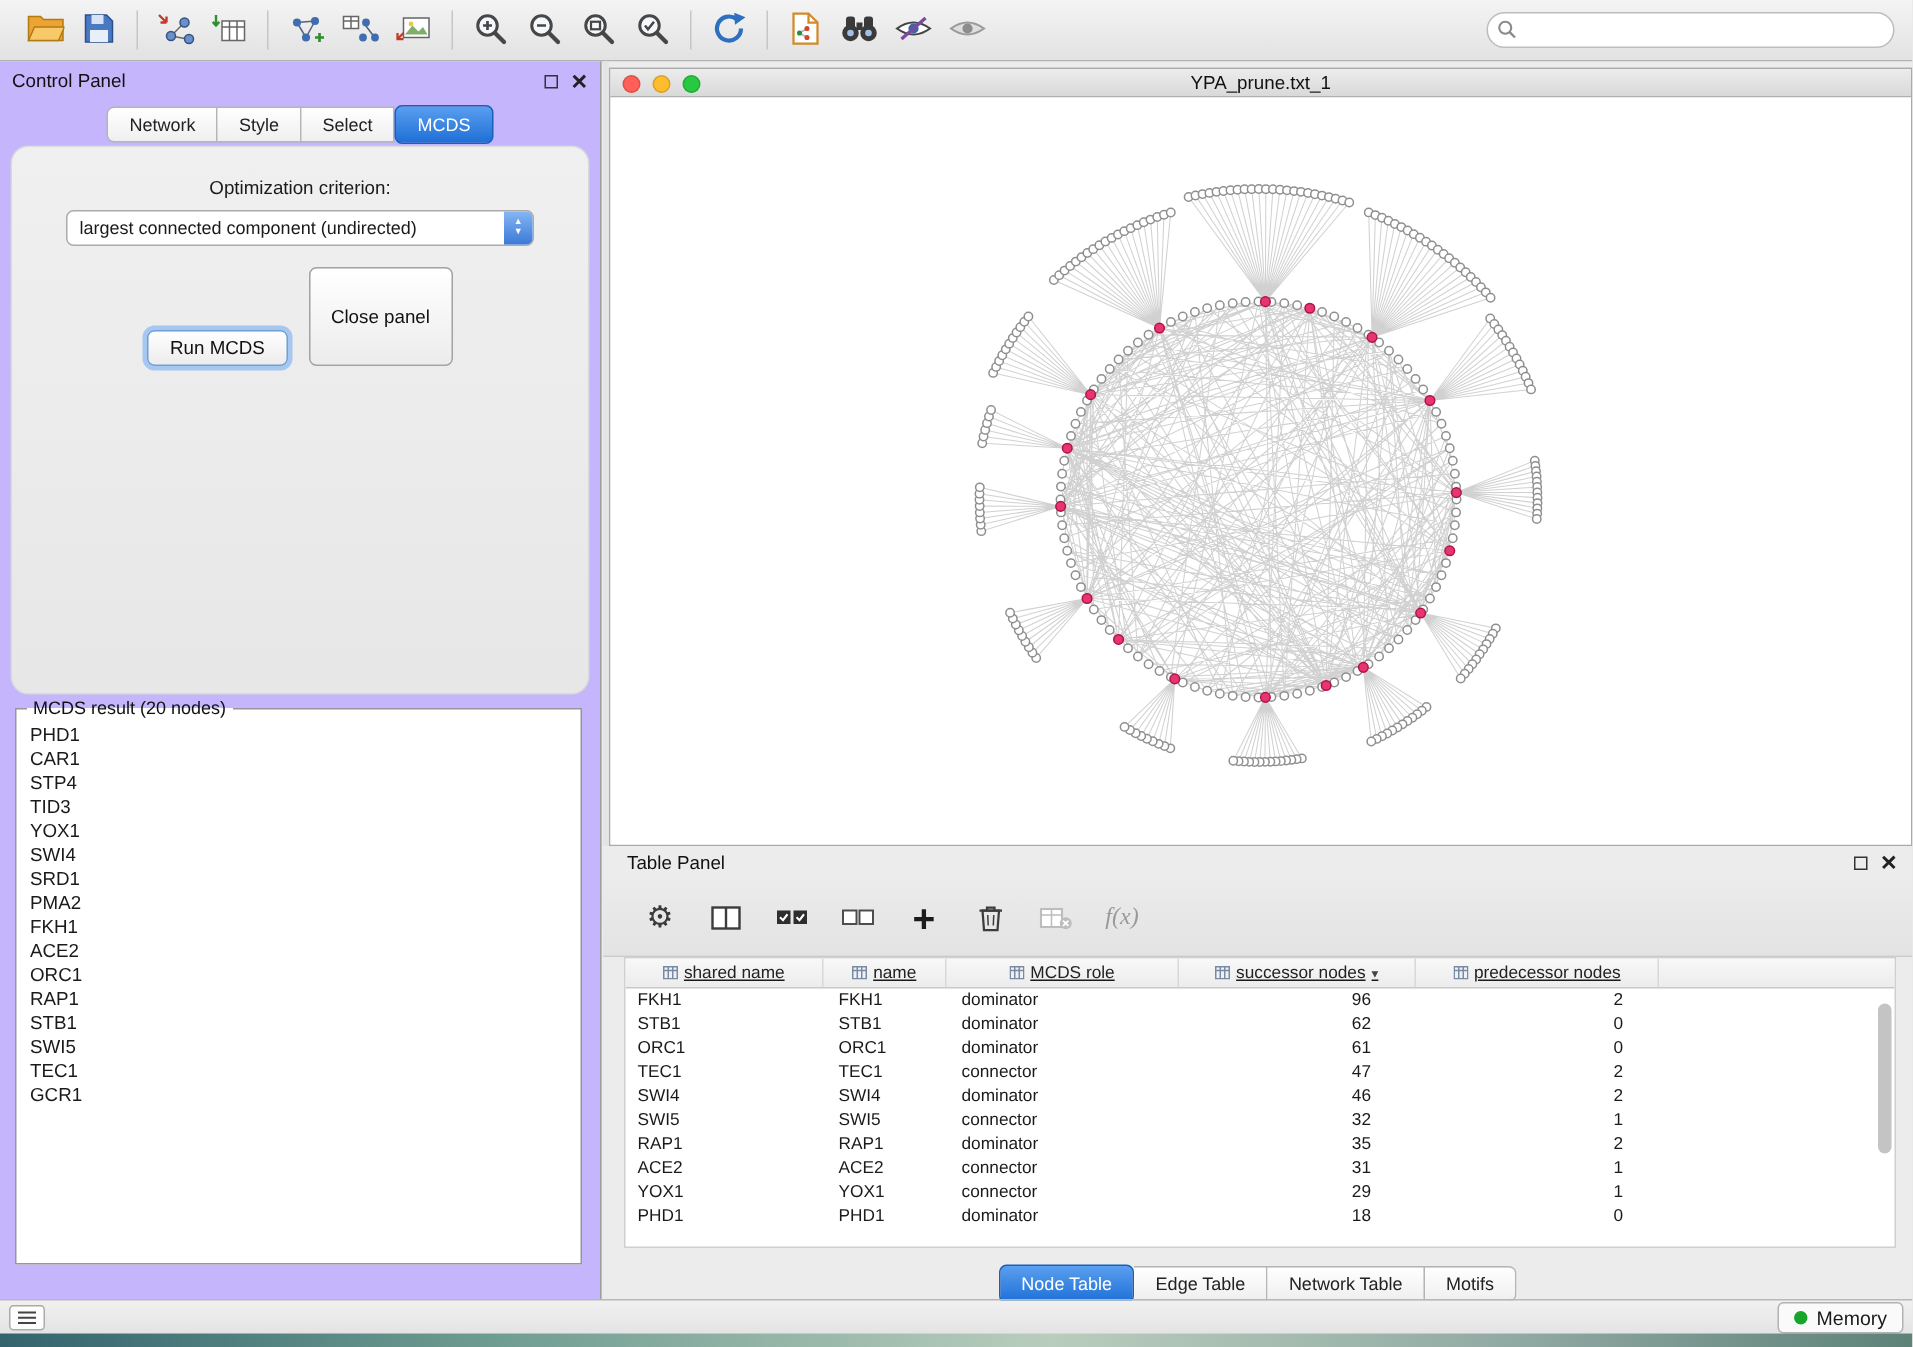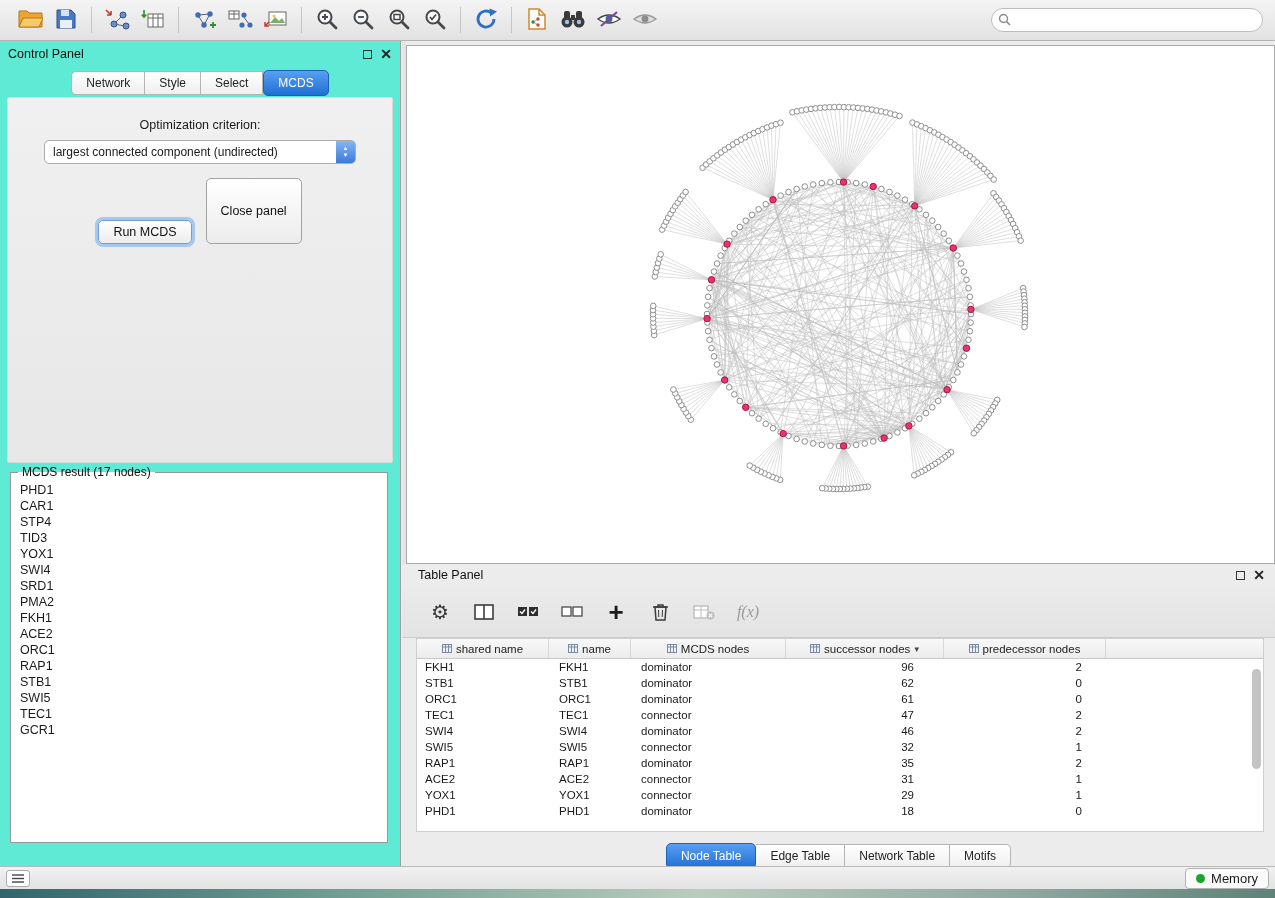--- a/index.html
+++ b/index.html
@@ -13,38 +13,38 @@
     display:flex; align-items:center; padding:0 12px; }
   .tb-btn { width:36px; height:32px; display:flex; align-items:center; justify-content:center; border-radius:4px; }
   .tb-sep { width:1px; height:26px; background:#c6c6c6; margin:0 7px; }
   .search-wrap { margin-left:auto; position:relative; width:272px; height:24px; }
   .search-wrap svg { position:absolute; left:7px; top:5px; }
   .search-input { width:100%; height:24px; border:1px solid #bdbdbd; border-radius:12px;
     background:#fff; padding:0 8px 0 24px; font-size:12px; outline:none; font-family:"Liberation Sans",sans-serif; }
 
   
   .control-panel { position:absolute; left:0; top:41px; width:401px; height:825px;
-    background:#5eead4; border-right:1px solid #9f9f9f; }
+    background:#c4b5fd; border-right:1px solid #9f9f9f; }
   .panel-header { height:26px; display:flex; align-items:center; padding:0 8px; }
   .panel-title { font-size:12.5px; color:#111; }
   .panel-ctrls { margin-left:auto; display:flex; gap:8px; align-items:center; }
   .wc { font-size:12px; color:#222; cursor:default; line-height:1; }
   .wc.float { width:9px; height:9px; border:1.4px solid #333; display:inline-block; }
   .wc.close { font-weight:bold; font-size:14px; }
 
   .seg-row { display:flex; justify-content:center; margin-top:4px; }
   .seg { border:1px solid #b5b5b5; border-left:none; background:linear-gradient(#ffffff,#efefef);
     padding:4px 14px; font-size:12px; color:#222;text-align:center; }
   .seg:first-child { border-left:1px solid #b5b5b5; border-radius:5px 0 0 5px; }
   .seg:last-child { border-radius:0 5px 5px 0; }
   .seg.selected { background:linear-gradient(#5a9ff0,#1e6fd6); color:#fff;
     border:1px solid #1a5fba; border-radius:5px; margin:-1px 0; padding:5px 14px; }
 
   .cp-inner { position:absolute; left:7px; right:7px; top:56px; height:366px;
-    background:linear-gradient(#f0f0f0,#e7e7e7); border:1px solid #d9d9d9; border-radius:2px;text-decoration:underline; }
+    background:linear-gradient(#f0f0f0,#e7e7e7); border:1px solid #d9d9d9; border-radius:12px;text-decoration:underline; }
   .opt-label { position:absolute; top:20px; width:100%; text-align:center; font-size:12.5px; }
   .dropdown { position:absolute; top:42px; left:50%; transform:translateX(-50%);
     width:312px; height:24px; background:#fff; border:1px solid #ababab; border-radius:5px;
     display:flex; align-items:center; }
   .dd-text { flex:1; padding:0 8px; font-size:12px; white-space:nowrap; overflow:hidden; }
   .dd-stepper { width:19px; height:22px; margin-right:0px; border-radius:0 4px 4px 0;
     background:linear-gradient(#84b6f4,#3c79d8); color:#fff; display:flex; flex-direction:column;
     align-items:center; justify-content:center; font-size:6px; line-height:7px; }
   .btn-row { position:absolute; top:80px; width:100%; display:flex; justify-content:center; gap:14px; }
   .btn { background:linear-gradient(#ffffff,#ececec); border:1px solid #a3a3a3; border-radius:5px;
@@ -76,21 +76,21 @@
   .tp-header { height:22px; display:flex; align-items:center; padding:0 10px 0 16px; }
   .tp-toolbar { height:52px; background:linear-gradient(#ebebeb,#e3e3e3); border-bottom:1px solid #cccccc;
     display:flex; align-items:center; gap:20px; padding:0 0 0 26px; }
   .tt-icon { display:flex; align-items:center; justify-content:center; min-width:24px; height:30px; }
   .gear-glyph { font-size:20px; color:#3a3a3a; line-height:1; }
   .plus-glyph { font-size:26px; font-weight:bold; color:#1c1c1c; line-height:1; }
   .fx { font-family:"Liberation Serif", serif; font-style:italic; font-size:16px; color:#9a9a9a;text-align:center; }
 
   .table-wrap { position:absolute; left:14px; right:11px; top:74px; height:194px;
     background:#fff; border:1px solid #cfcfcf; overflow:hidden; }
-  .thead { display:flex; height:20px; background:linear-gradient(#f8f8f8,#ececec); border-bottom:1px solid #c9c9c9; }
+  .thead { display:flex; height:20px; background:linear-gradient(#f8f8f8,#ececec); border-bottom:1px solid #c9c9c9;text-decoration:underline; }
   .th { display:flex; align-items:center; justify-content:center; gap:4px; font-size:11.5px;
     border-right:1px solid #d8d8d8; color:#222; }
   .tr { display:flex; height:16px; line-height:16px; font-size:11.5px; }
   .td { white-space:nowrap; overflow:hidden; }
   .w1{width:132px} .w2{width:82px} .w3{width:155px} .w4{width:158px} .w5{width:162px}
   .td.w1{ padding-left:8px } .td.w2{ padding-left:10px } .td.w3{ padding-left:10px }
   .td.w4{ text-align:right; padding-right:30px } .td.w5{ text-align:right; padding-right:24px }
   .sort-arrow { font-size:9px; color:#444; }
   .scroll-thumb { position:absolute; right:2px; top:30px; width:9px; height:100px;
     background:#c4c4c4; border-radius:5px; }
@@ -282,21 +282,21 @@
             <span>▲</span>
             <span>▼</span>
           </span>
       </div>
       <div class="btn-row">
         <button class="btn focused">Run MCDS</button>
         <button class="btn">Close panel</button>
       </div>
     </div>
     <fieldset class="mcds-fieldset">
-      <legend>MCDS result (17 nodes)</legend>
+      <legend>MCDS result (20 nodes)</legend>
       <div class="mcds-list">
         <div class="mcds-item">PHD1</div>
         <div class="mcds-item">CAR1</div>
         <div class="mcds-item">STP4</div>
         <div class="mcds-item">TID3</div>
         <div class="mcds-item">YOX1</div>
         <div class="mcds-item">SWI4</div>
         <div class="mcds-item">SRD1</div>
         <div class="mcds-item">PMA2</div>
         <div class="mcds-item">FKH1</div>
@@ -308,20 +308,28 @@
         <div class="mcds-item">TEC1</div>
         <div class="mcds-item">GCR1</div>
       </div>
     </fieldset>
   </div>
 
   <div class="right">
     <div class="v-splitter"></div>
 
     <div class="net-window">
+      <div class="net-titlebar">
+        <span class="traffic">
+          <span class="light red"></span>
+          <span class="light yellow"></span>
+          <span class="light green"></span>
+        </span>
+        <span class="net-title">YPA_prune.txt_1</span>
+      </div>
       <div class="net-canvas">
         <svg id="graph-svg" width="867" height="498" viewBox="0 0 867 498">
             <path d="M366.0 153.7L295.6 121.7M366.0 153.7L299.1 118.5M366.0 153.7L302.7 115.4M366.0 153.7L306.4 112.3M366.0 153.7L310.2 109.4M366.0 153.7L314.0 106.5M366.0 153.7L317.9 103.7M366.0 153.7L321.8 101.1M366.0 153.7L325.9 98.5M366.0 153.7L329.9 96.0M366.0 153.7L334.1 93.6M366.0 153.7L338.3 91.3M366.0 153.7L342.5 89.1M366.0 153.7L346.8 87.1M366.0 153.7L351.2 85.1M366.0 153.7L355.5 83.2M366.0 153.7L360.0 81.4M366.0 153.7L364.5 79.7M366.0 153.7L369.0 78.2M366.0 153.7L373.5 76.7M436.6 136.1L385.4 66.3M436.6 136.1L390.0 65.3M436.6 136.1L394.7 64.4M436.6 136.1L399.3 63.6M436.6 136.1L404.0 62.9M436.6 136.1L408.6 62.3M436.6 136.1L413.3 61.8M436.6 136.1L418.0 61.5M436.6 136.1L422.7 61.2M436.6 136.1L427.4 61.1M436.6 136.1L432.2 61.0M436.6 136.1L436.9 61.1M436.6 136.1L441.6 61.2M436.6 136.1L446.3 61.5M436.6 136.1L451.0 61.9M436.6 136.1L455.7 62.4M436.6 136.1L460.3 62.9M436.6 136.1L465.0 63.6M436.6 136.1L469.6 64.5M436.6 136.1L474.3 65.4M436.6 136.1L478.9 66.4M436.6 136.1L483.4 67.5M436.6 136.1L488.0 68.7M436.6 136.1L492.5 70.0M507.7 159.9L505.5 76.6M507.7 159.9L509.9 78.4M507.7 159.9L514.3 80.2M507.7 159.9L518.6 82.2M507.7 159.9L522.9 84.3M507.7 159.9L527.2 86.4M507.7 159.9L531.4 88.7M507.7 159.9L535.5 91.1M507.7 159.9L539.6 93.5M507.7 159.9L543.7 96.1M507.7 159.9L547.6 98.7M507.7 159.9L551.5 101.5M507.7 159.9L555.4 104.3M507.7 159.9L559.1 107.2M507.7 159.9L562.9 110.2M507.7 159.9L566.5 113.3M507.7 159.9L570.1 116.5M507.7 159.9L573.5 119.7M507.7 159.9L577.0 123.0M507.7 159.9L580.3 126.5M507.7 159.9L583.5 129.9M507.7 159.9L586.7 133.5M546.3 202.0L586.5 147.3M546.3 202.0L589.2 151.0M546.3 202.0L591.9 154.6M546.3 202.0L594.5 158.4M546.3 202.0L597.0 162.2M546.3 202.0L599.4 166.1M546.3 202.0L601.7 170.0M546.3 202.0L604.0 174.0M546.3 202.0L606.1 178.0M546.3 202.0L608.2 182.1M546.3 202.0L610.1 186.2M546.3 202.0L612.0 190.4M546.3 202.0L613.7 194.6M563.9 263.4L616.2 242.1M563.9 263.4L616.6 245.6M563.9 263.4L617.0 249.1M563.9 263.4L617.4 252.7M563.9 263.4L617.6 256.2M563.9 263.4L617.8 259.7M563.9 263.4L617.9 263.3M563.9 263.4L618.0 266.8M563.9 263.4L618.0 270.4M563.9 263.4L617.9 273.9M563.9 263.4L617.8 277.4M563.9 263.4L617.5 281.0M540.1 343.7L590.2 353.9M540.1 343.7L588.2 357.5M540.1 343.7L586.1 361.0M540.1 343.7L584.0 364.4M540.1 343.7L581.8 367.9M540.1 343.7L579.4 371.2M540.1 343.7L577.1 374.6M540.1 343.7L574.6 377.8M540.1 343.7L572.1 381.0M540.1 343.7L569.5 384.2M540.1 343.7L566.8 387.3M501.9 379.9L544.0 406.3M501.9 379.9L540.9 408.8M501.9 379.9L537.8 411.2M501.9 379.9L534.6 413.5M501.9 379.9L531.3 415.7M501.9 379.9L528.0 417.9M501.9 379.9L524.6 420.0M501.9 379.9L521.2 422.0M501.9 379.9L517.8 424.0M501.9 379.9L514.3 425.8M501.9 379.9L510.8 427.6M501.9 379.9L507.2 429.3M436.6 399.9L460.9 440.6M436.6 399.9L457.4 441.1M436.6 399.9L453.9 441.6M436.6 399.9L450.4 442.0M436.6 399.9L446.9 442.4M436.6 399.9L443.4 442.6M436.6 399.9L439.9 442.8M436.6 399.9L436.3 442.9M436.6 399.9L432.8 443.0M436.6 399.9L429.3 443.0M436.6 399.9L425.8 442.9M436.6 399.9L422.3 442.7M436.6 399.9L418.7 442.5M436.6 399.9L415.2 442.2M376.2 387.6L373.2 433.9M376.2 387.6L369.3 432.4M376.2 387.6L365.4 430.9M376.2 387.6L361.5 429.2M376.2 387.6L357.6 427.5M376.2 387.6L353.8 425.7M376.2 387.6L350.1 423.8M376.2 387.6L346.3 421.7M376.2 387.6L342.7 419.6M317.7 334.0L283.8 373.7M317.7 334.0L281.3 370.1M317.7 334.0L278.9 366.5M317.7 334.0L276.6 362.8M317.7 334.0L274.4 359.0M317.7 334.0L272.2 355.2M317.7 334.0L270.2 351.3M317.7 334.0L268.2 347.4M317.7 334.0L266.4 343.5M300.1 272.6L247.2 289.1M300.1 272.6L246.8 284.9M300.1 272.6L246.4 280.7M300.1 272.6L246.2 276.6M300.1 272.6L246.1 272.4M300.1 272.6L246.0 268.2M300.1 272.6L246.0 264.1M300.1 272.6L246.2 259.9M320.1 198.1L255.1 183.6M320.1 198.1L257.1 179.6M320.1 198.1L259.1 175.7M320.1 198.1L261.2 171.8M320.1 198.1L263.5 167.9M320.1 198.1L265.8 164.1M320.1 198.1L268.2 160.4M320.1 198.1L270.7 156.7M320.1 198.1L273.2 153.1M320.1 198.1L275.9 149.5M320.1 198.1L278.6 146.0M304.5 233.8L247.8 230.5M304.5 233.8L248.7 226.0M304.5 233.8L249.8 221.6M304.5 233.8L251.0 217.1M304.5 233.8L252.3 212.7M304.5 233.8L253.7 208.3M366.0 153.7L322.2 194.7M366.0 153.7L423.4 399.7M366.0 153.7L302.5 242.2M366.0 153.7L440.6 399.7M366.0 153.7L358.7 158.2M366.0 153.7L531.2 181.0M366.0 153.7L432.0 136.0M366.0 153.7L304.5 233.8M366.0 153.7L498.0 382.3M366.0 153.7L554.0 217.5M436.6 136.1L440.6 399.7M436.6 136.1L559.5 302.2M436.6 136.1L345.0 168.8M436.6 136.1L338.7 174.7M436.6 136.1L332.8 181.0M436.6 136.1L505.3 158.2M436.6 136.1L457.8 138.5M436.6 136.1L519.0 367.2M436.6 136.1L498.0 382.3M436.6 136.1L449.2 398.9M507.7 159.9L338.7 361.3M507.7 159.9L550.4 326.4M507.7 159.9L307.0 225.6M507.7 159.9L519.0 367.2M507.7 159.9L550.4 326.4M507.7 159.9L310.0 318.5M507.7 159.9L338.7 174.7M507.7 159.9L304.5 233.8M507.7 159.9L366.0 382.3M507.7 159.9L397.8 395.5M507.7 159.9L358.7 158.2M507.7 159.9L300.3 259.4M507.7 159.9L423.4 136.3M507.7 159.9L536.7 348.4M507.7 159.9L414.8 137.1M507.7 159.9L366.0 382.3M546.3 202.0L550.4 326.4M546.3 202.0L466.2 140.5M546.3 202.0L554.0 217.5M546.3 202.0L519.0 367.2M546.3 202.0L373.6 149.6M546.3 202.0L498.0 153.7M546.3 202.0L414.8 398.9M546.3 202.0L351.6 163.3M546.3 202.0L550.4 326.4M546.3 202.0L482.5 146.0M546.3 202.0L474.4 393.0M546.3 202.0L302.5 293.8M546.3 202.0L531.2 355.0M546.3 202.0L536.7 348.4M546.3 202.0L310.0 217.5M546.3 202.0L332.8 181.0M546.3 202.0L310.0 217.5M546.3 202.0L351.6 372.7M546.3 202.0L300.0 268.0M546.3 202.0L345.0 168.8M546.3 202.0L498.0 382.3M546.3 202.0L302.5 242.2M546.3 202.0L550.4 326.4M546.3 202.0L536.7 187.6M563.9 263.4L457.8 397.5M563.9 263.4L557.0 310.4M563.9 263.4L525.3 174.7M563.9 263.4L536.7 348.4M563.9 263.4L457.8 138.5M563.9 263.4L304.5 233.8M563.9 263.4L536.7 348.4M563.9 263.4L546.3 334.0M563.9 263.4L557.0 225.6M563.9 263.4L397.8 140.5M563.9 263.4L512.4 372.7M563.9 263.4L373.6 149.6M563.9 263.4L307.0 310.4M563.9 263.4L550.4 326.4M563.9 263.4L563.7 259.4M563.9 263.4L301.1 285.2M563.9 263.4L397.8 395.5M563.9 263.4L474.4 143.0M540.1 343.7L300.3 259.4M540.1 343.7L310.0 318.5M540.1 343.7L449.2 137.1M540.1 343.7L562.9 250.8M540.1 343.7L432.0 136.0M540.1 343.7L406.2 138.5M540.1 343.7L414.8 137.1M540.1 343.7L338.7 174.7M540.1 343.7L304.5 302.2M540.1 343.7L307.0 225.6M540.1 343.7L550.4 326.4M540.1 343.7L423.4 136.3M540.1 343.7L423.4 399.7M540.1 343.7L307.0 225.6M540.1 343.7L519.0 168.8M540.1 343.7L366.0 382.3M540.1 343.7L307.0 225.6M540.1 343.7L300.0 268.0M501.9 379.9L423.4 399.7M501.9 379.9L466.2 395.5M501.9 379.9L307.0 310.4M501.9 379.9L557.0 225.6M501.9 379.9L414.8 398.9M501.9 379.9L373.6 386.4M501.9 379.9L304.5 302.2M501.9 379.9L563.7 276.6M501.9 379.9L519.0 168.8M501.9 379.9L482.5 390.0M501.9 379.9L381.5 146.0M501.9 379.9L505.3 158.2M501.9 379.9L301.1 250.8M501.9 379.9L406.2 397.5M501.9 379.9L397.8 395.5M501.9 379.9L338.7 361.3M501.9 379.9L307.0 225.6M501.9 379.9L358.7 377.8M501.9 379.9L301.1 250.8M501.9 379.9L440.6 399.7M501.9 379.9L381.5 390.0M501.9 379.9L559.5 233.8M501.9 379.9L313.6 326.4M501.9 379.9L561.5 293.8M436.6 399.9L561.5 242.2M436.6 399.9L505.3 377.8M436.6 399.9L490.4 149.6M436.6 399.9L366.0 153.7M436.6 399.9L563.7 276.6M436.6 399.9L397.8 395.5M436.6 399.9L498.0 382.3M436.6 399.9L366.0 153.7M436.6 399.9L449.2 137.1M436.6 399.9L525.3 174.7M436.6 399.9L531.2 181.0M436.6 399.9L563.7 259.4M436.6 399.9L449.2 398.9M436.6 399.9L541.8 341.3M376.2 387.6L563.7 276.6M376.2 387.6L490.4 386.4M376.2 387.6L474.4 393.0M376.2 387.6L317.7 334.0M376.2 387.6L550.4 326.4M376.2 387.6L332.8 355.0M376.2 387.6L457.8 397.5M376.2 387.6L332.8 355.0M376.2 387.6L300.3 259.4M376.2 387.6L300.3 259.4M376.2 387.6L300.0 268.0M376.2 387.6L397.8 395.5M376.2 387.6L554.0 217.5M376.2 387.6L432.0 136.0M317.7 334.0L559.5 233.8M317.7 334.0L498.0 382.3M317.7 334.0L304.5 233.8M317.7 334.0L541.8 341.3M317.7 334.0L317.7 202.0M317.7 334.0L536.7 187.6M317.7 334.0L389.6 143.0M317.7 334.0L397.8 140.5M317.7 334.0L366.0 153.7M317.7 334.0L457.8 138.5M317.7 334.0L322.2 194.7M317.7 334.0L561.5 293.8M317.7 334.0L557.0 225.6M317.7 334.0L345.0 367.2M317.7 334.0L300.3 259.4M317.7 334.0L414.8 137.1M317.7 334.0L519.0 168.8M300.1 272.6L541.8 341.3M300.1 272.6L525.3 361.3M300.1 272.6L389.6 143.0M300.1 272.6L317.7 334.0M300.1 272.6L406.2 138.5M300.1 272.6L541.8 194.7M300.1 272.6L550.4 209.6M300.1 272.6L345.0 168.8M300.1 272.6L541.8 194.7M300.1 272.6L519.0 168.8M300.1 272.6L546.3 334.0M300.1 272.6L562.9 250.8M300.1 272.6L414.8 137.1M300.1 272.6L562.9 250.8M300.1 272.6L338.7 174.7M300.1 272.6L512.4 372.7M300.1 272.6L554.0 318.5M300.1 272.6L389.6 143.0M300.1 272.6L389.6 143.0M300.1 272.6L531.2 355.0M300.1 272.6L389.6 143.0M300.1 272.6L397.8 395.5M300.1 272.6L505.3 377.8M300.1 272.6L449.2 137.1M320.1 198.1L300.3 276.6M320.1 198.1L466.2 395.5M320.1 198.1L406.2 397.5M320.1 198.1L317.7 334.0M320.1 198.1L301.1 285.2M320.1 198.1L449.2 137.1M320.1 198.1L373.6 149.6M320.1 198.1L519.0 367.2M320.1 198.1L498.0 153.7M320.1 198.1L397.8 140.5M320.1 198.1L423.4 136.3M320.1 198.1L304.5 302.2M320.1 198.1L546.3 202.0M320.1 198.1L345.0 367.2M320.1 198.1L546.3 334.0M320.1 198.1L519.0 168.8M320.1 198.1L322.2 341.3M320.1 198.1L490.4 149.6M304.5 233.8L550.4 326.4M304.5 233.8L564.0 268.0M304.5 233.8L541.8 341.3M304.5 233.8L531.2 355.0M304.5 233.8L562.9 285.2M304.5 233.8L564.0 268.0M304.5 233.8L423.4 399.7M304.5 233.8L313.6 209.6M304.5 233.8L525.3 361.3M304.5 233.8L536.7 348.4M304.5 233.8L490.4 386.4M304.5 233.8L345.0 367.2M304.5 233.8L406.2 138.5M304.5 233.8L332.8 181.0M304.5 233.8L366.0 382.3M304.5 233.8L414.8 398.9M304.5 233.8L332.8 355.0M304.5 233.8L317.7 334.0M304.5 233.8L512.4 163.3M304.5 233.8L546.3 334.0M304.5 233.8L457.8 138.5M304.5 233.8L531.2 181.0M304.5 233.8L466.2 140.5M304.5 233.8L406.2 138.5M304.5 233.8L351.6 372.7M466.2 140.5L525.3 361.3M466.2 140.5L563.7 259.4M466.2 140.5L498.0 382.3M466.2 140.5L406.2 397.5M466.2 140.5L498.0 153.7M466.2 140.5L351.6 372.7M466.2 140.5L432.0 136.0M466.2 140.5L300.0 268.0M466.2 140.5L505.3 377.8M466.2 140.5L322.2 194.7M466.2 140.5L327.3 348.4M466.2 140.5L512.4 163.3M466.2 140.5L317.7 202.0M466.2 140.5L449.2 398.9M559.5 302.2L536.7 348.4M559.5 302.2L519.0 168.8M559.5 302.2L322.2 341.3M559.5 302.2L345.0 168.8M559.5 302.2L300.3 276.6M559.5 302.2L381.5 390.0M559.5 302.2L432.0 136.0M559.5 302.2L498.0 382.3M559.5 302.2L373.6 149.6M559.5 302.2L512.4 372.7M477.1 392.0L310.0 217.5M477.1 392.0L373.6 149.6M477.1 392.0L536.7 348.4M477.1 392.0L482.5 146.0M477.1 392.0L482.5 390.0M477.1 392.0L564.0 268.0M477.1 392.0L414.8 398.9M477.1 392.0L338.7 361.3M477.1 392.0L536.7 187.6M477.1 392.0L302.5 293.8M477.1 392.0L562.9 250.8M477.1 392.0L557.0 310.4M477.1 392.0L327.3 187.6M477.1 392.0L366.0 153.7M477.1 392.0L322.2 194.7M477.1 392.0L432.0 136.0M477.1 392.0L474.4 393.0M477.1 392.0L332.8 181.0M477.1 392.0L304.5 302.2M477.1 392.0L307.0 225.6M477.1 392.0L358.7 158.2M477.1 392.0L338.7 174.7M477.1 392.0L302.5 293.8M477.1 392.0L505.3 158.2M477.1 392.0L300.3 276.6M338.7 361.3L519.0 367.2M338.7 361.3L561.5 242.2M338.7 361.3L310.0 217.5M338.7 361.3L338.7 361.3M338.7 361.3L345.0 168.8M338.7 361.3L307.0 225.6M338.7 361.3L546.3 334.0M338.7 361.3L546.3 334.0M338.7 361.3L327.3 348.4M338.7 361.3L313.6 326.4M338.7 361.3L512.4 372.7M338.7 361.3L449.2 137.1M563.7 276.6L550.4 326.4M559.5 233.8L351.6 372.7M345.0 367.2L546.3 202.0M358.7 158.2L466.2 140.5M338.7 361.3L490.4 149.6M498.0 153.7L381.5 390.0M505.3 158.2L351.6 372.7M304.5 233.8L301.1 250.8M397.8 140.5L322.2 194.7M351.6 372.7L338.7 174.7M381.5 146.0L338.7 174.7M345.0 367.2L559.5 233.8M531.2 355.0L519.0 168.8M519.0 367.2L559.5 302.2M423.4 136.3L373.6 149.6M457.8 138.5L554.0 217.5M440.6 136.3L490.4 149.6M302.5 293.8L317.7 202.0M406.2 397.5L482.5 390.0M301.1 250.8L474.4 143.0M345.0 168.8L381.5 146.0M300.0 268.0L366.0 153.7M561.5 293.8L531.2 355.0M389.6 143.0L414.8 398.9M332.8 181.0L563.7 276.6M546.3 334.0L531.2 355.0M490.4 149.6L559.5 302.2M406.2 138.5L373.6 386.4M546.3 202.0L561.5 242.2M300.3 259.4L554.0 318.5" stroke="#bdbdbd" stroke-width="0.7" fill="none" opacity="0.7"></path>
             <circle cx="432.0" cy="136.0" r="2.8" fill="#ffffff" stroke="#8f8f8f" stroke-width="1"></circle>
             <circle cx="440.6" cy="136.3" r="2.8" fill="#ffffff" stroke="#8f8f8f" stroke-width="1"></circle>
             <circle cx="449.2" cy="137.1" r="2.8" fill="#ffffff" stroke="#8f8f8f" stroke-width="1"></circle>
             <circle cx="457.8" cy="138.5" r="2.8" fill="#ffffff" stroke="#8f8f8f" stroke-width="1"></circle>
             <circle cx="466.2" cy="140.5" r="2.8" fill="#ffffff" stroke="#8f8f8f" stroke-width="1"></circle>
             <circle cx="474.4" cy="143.0" r="2.8" fill="#ffffff" stroke="#8f8f8f" stroke-width="1"></circle>
             <circle cx="482.5" cy="146.0" r="2.8" fill="#ffffff" stroke="#8f8f8f" stroke-width="1"></circle>
@@ -684,21 +692,21 @@
               </svg>
             <span>name</span>
           </div>
           <div class="th w3">
             <svg width="10" height="9" viewBox="0 0 10 9">
                 <rect x="0.5" y="0.5" width="9" height="8" fill="#eef2f8" stroke="#7a8aa0"></rect>
                 <line x1="0.5" y1="3" x2="9.5" y2="3" stroke="#7a8aa0"></line>
                 <line x1="3.5" y1="0.5" x2="3.5" y2="8.5" stroke="#7a8aa0"></line>
                 <line x1="6.5" y1="0.5" x2="6.5" y2="8.5" stroke="#7a8aa0"></line>
               </svg>
-            <span>MCDS nodes</span>
+            <span>MCDS role</span>
           </div>
           <div class="th w4">
             <svg width="10" height="9" viewBox="0 0 10 9">
                 <rect x="0.5" y="0.5" width="9" height="8" fill="#eef2f8" stroke="#7a8aa0"></rect>
                 <line x1="0.5" y1="3" x2="9.5" y2="3" stroke="#7a8aa0"></line>
                 <line x1="3.5" y1="0.5" x2="3.5" y2="8.5" stroke="#7a8aa0"></line>
                 <line x1="6.5" y1="0.5" x2="6.5" y2="8.5" stroke="#7a8aa0"></line>
               </svg>
             <span>successor nodes</span>
             <span class="sort-arrow">▾</span>

